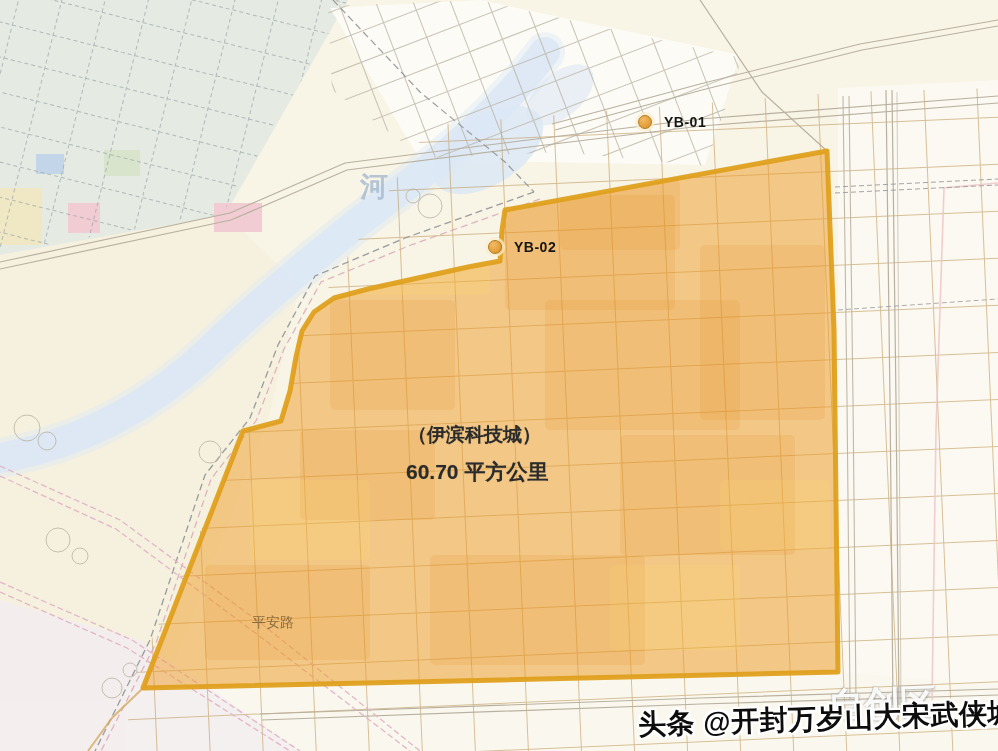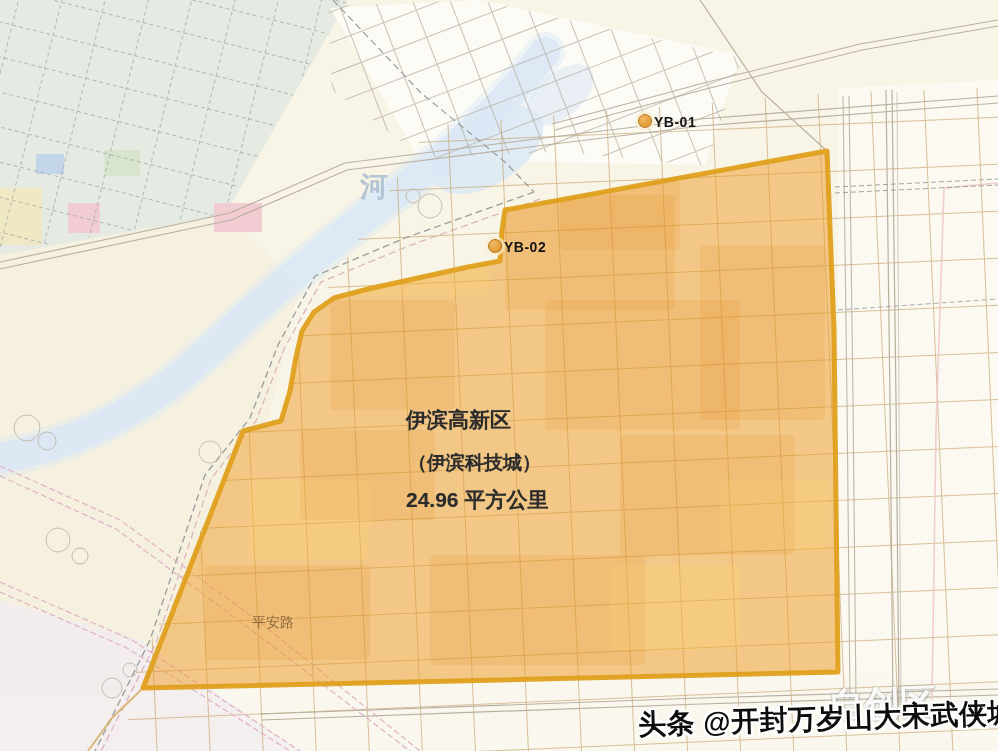--- a/index.html
+++ b/index.html
@@ -6,21 +6,21 @@
   .stage{position:relative;width:998px;height:751px;overflow:hidden;
          background:#f8f4e6;font-family:"Liberation Sans","DejaVu Sans",sans-serif;}
   .stage svg{position:absolute;left:0;top:0;}
   .overlay{position:absolute;left:0;top:0;width:998px;height:751px;z-index:2;}
   .lbl{position:absolute;white-space:nowrap;}
 
   .river-label{left:360px;top:168px;font-size:28px;font-weight:600;
                color:#aabdd2;opacity:.85;letter-spacing:2px;}
   .road-label-small{left:252px;top:614px;font-size:14px;color:#7a5c33;opacity:.85;}
 
-  .marker{position:absolute;display:flex;gap:2px;}
+  .marker{position:absolute;display:flex;align-items:center;gap:12px;}
   .marker.yb01{left:638px;top:114px;}
   .marker.yb02{left:488px;top:239px;}
   .marker .dot{width:12px;height:12px;border-radius:50%;
      background:radial-gradient(circle at 35% 30%,#f3bb66,#d98f23);
      border:1px solid #b5771d;box-shadow:0 0 0 3px rgba(250,238,205,.75);}
   .marker .mlabel{font-size:14px;font-weight:700;color:#151515;letter-spacing:.5px;}
 
   .area-label{left:406px;top:406px;color:#2b2b2b;text-shadow:0 0 1px rgba(40,40,40,.35);}
   .area-label .l1{font-size:21px;font-weight:700;margin:0 0 13px 0;}
   .area-label .l2{font-size:19px;font-weight:700;margin:16px 0 10px 2px;}
@@ -230,23 +230,22 @@
       <span class="dot"></span>
       <span class="mlabel">YB-01</span>
     </div>
 
     <div class="marker yb02">
       <span class="dot"></span>
       <span class="mlabel">YB-02</span>
     </div>
 
     <div class="lbl area-label">
-      <p class="l1">伊滨高新区</p>
       <p class="l2">（伊滨科技城）</p>
-      <p class="l3">24.96 平方公里</p>
+      <p class="l3">60.70 平方公里</p>
     </div>
 
     <div class="lbl road-label-small">平安路</div>
 
     <div class="lbl wm-faint">自创区</div>
 
     <div class="lbl wm-main">头条 @开封万岁山大宋武侠城</div>
 
   </div>
 </div>

